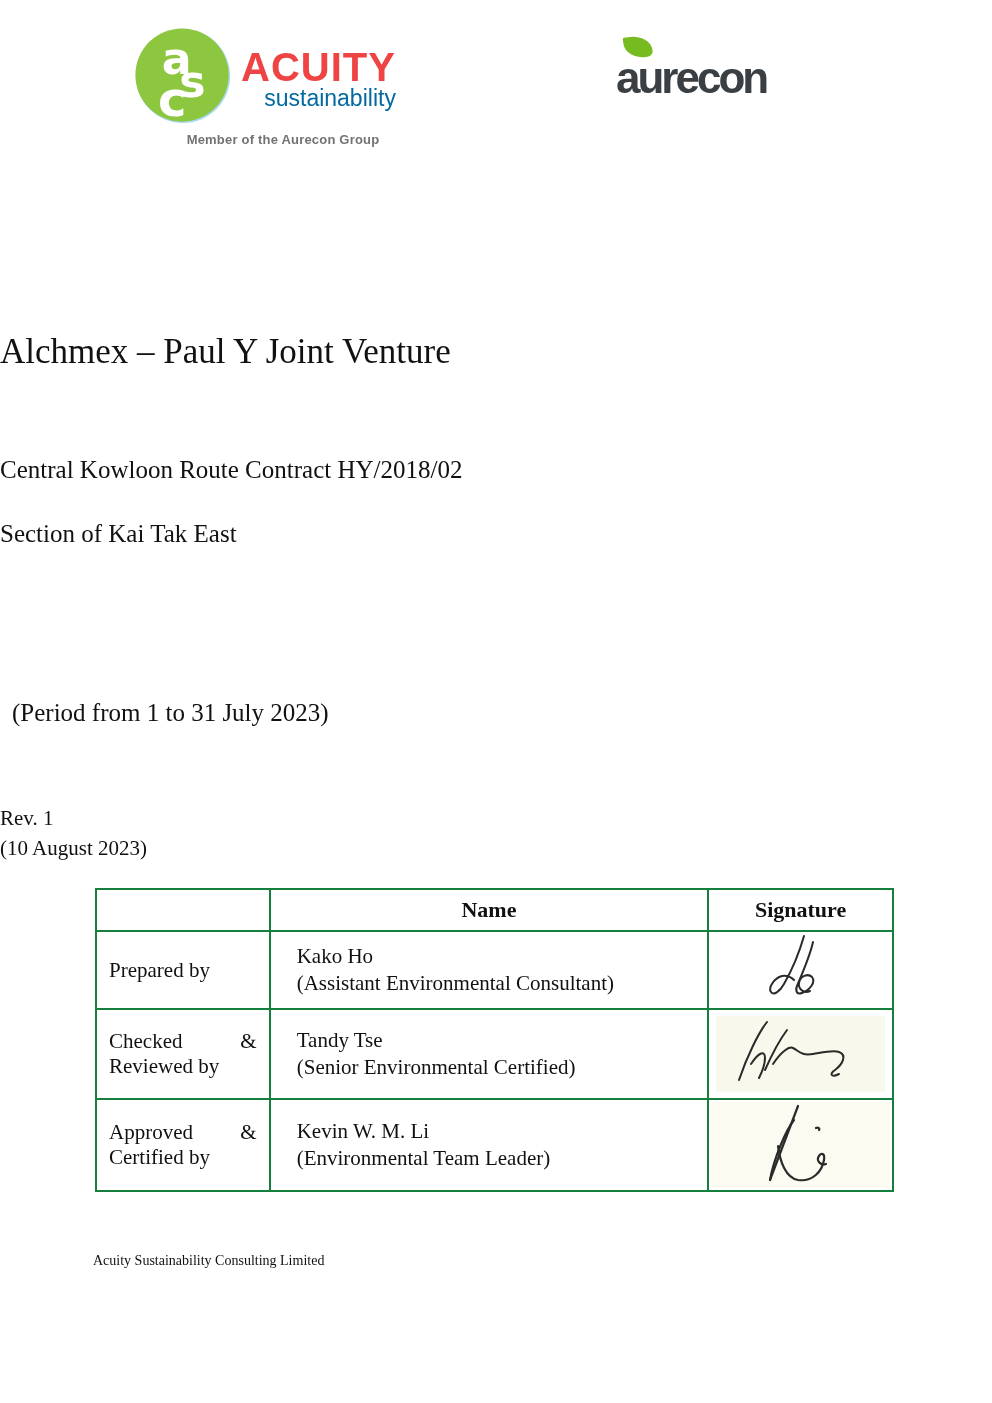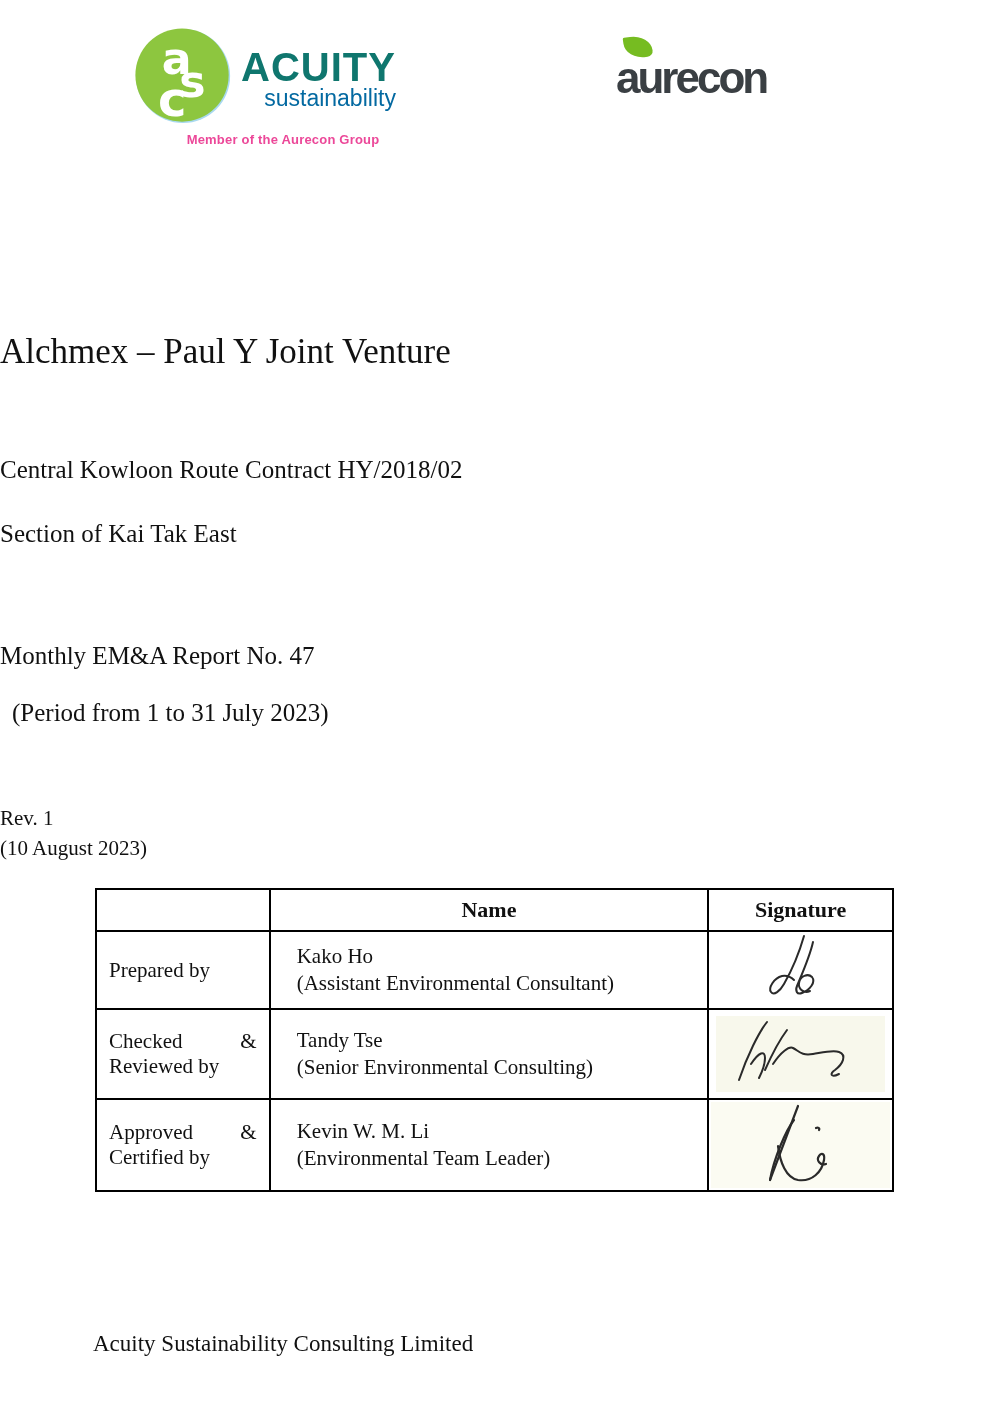--- a/index.html
+++ b/index.html
@@ -39,70 +39,69 @@
   .doc-title   { top:332px; font-size:35px; }
   .subtitle-1  { top:456px; font-size:25px; }
   .subtitle-2  { top:520px; font-size:25px; }
   .report-no   { top:642px; font-size:25px; }
   .report-period { top:699px; font-size:25px;padding-left:12px; }
   .rev-line    { top:806px; font-size:21px; }
   .rev-date    { top:836px; font-size:21px; }
 
   
   .signoff { position:absolute; left:95px; top:888px; width:799px; border-collapse:collapse; }
-  .signoff td, .signoff th { border:2px solid #000000; vertical-align:middle; }
+  .signoff td, .signoff th { border:2px solid #15803d; vertical-align:middle; }
   .signoff .col-role { width:174px; }
   .signoff .col-name { width:440px; }
   .signoff .col-sig  { width:185px; }
   .signoff thead th { height:42px; font-size:22px; font-weight:bold; text-align:center; }
   .row-1 td { height:78px; }
   .row-2 td { height:90px;margin-left:24px; }
   .row-3 td { height:90px; }
   .role-cell { padding:0 12px; font-size:21px; }
   .role-justify { display:flex; justify-content:space-between; }
   .name-cell { padding:4px 26px; font-size:21px; line-height:27px; }
   .sig-cell { text-align:center; padding:0; position:relative; }
   .sig-bg { position:absolute; left:7px; right:7px; top:6px; bottom:6px; background:#f8f8ec; }
   .sig-bg.full { left:2px; right:2px; top:2px; bottom:2px; background:#fbfbf2; }
   .sig-svg { position:relative; }
 
   
-  .footer-company { position:absolute; left:93px; top:1331px; font-size:23px; }
+  .footer-company { position:absolute; left:93px; top:1253px; font-size:14px; }
 </style>
 </head>
 <body>
 
 <div class="page">
 
   <div class="acuity-logo">
     <div class="acuity-top">
       <svg class="acuity-mark" viewBox="0 0 104 104">
         <circle cx="52" cy="52" r="49" fill="#a8d9ef"></circle>
         <circle cx="51" cy="51" r="48.5" fill="#8dc63f"></circle>
         <text x="30" y="50" font-family="DejaVu Sans, sans-serif" font-weight="bold" font-size="46" fill="#ffffff">a</text>
         <text x="48" y="74" font-family="DejaVu Sans, sans-serif" font-weight="bold" font-size="46" fill="#ffffff">s</text>
         <text x="26" y="94" font-family="DejaVu Sans, sans-serif" font-weight="bold" font-size="50" fill="#ffffff">c</text>
       </svg>
       <div class="acuity-words">
-        <div class="acuity-name" style="color:#0f766e">ACUITY</div>
+        <div class="acuity-name" style="color:#ef4444">ACUITY</div>
         <div class="acuity-sub" style="color:#0369a1">sustainability</div>
       </div>
     </div>
-    <div class="acuity-tagline" style="color:#ec4899">Member of the Aurecon Group</div>
+    <div class="acuity-tagline" style="color:#737373">Member of the Aurecon Group</div>
   </div>
 
   <div class="aurecon-logo">
     <div class="aurecon-leaf" style="background:#76bc21"></div>
     <div class="aurecon-word" style="color:#3a3f43">aurecon</div>
   </div>
 
   <div class="cline doc-title">Alchmex – Paul Y Joint Venture</div>
   <div class="cline subtitle-1">Central Kowloon Route Contract HY/2018/02</div>
   <div class="cline subtitle-2">Section of Kai Tak East</div>
-  <div class="cline report-no">Monthly EM&amp;A Report No. 47</div>
   <div class="cline report-period">(Period from 1 to 31 July 2023)</div>
   <div class="cline rev-line">Rev. 1</div>
   <div class="cline rev-date">(10 August 2023)</div>
 
   <table class="signoff">
     <thead>
       <tr>
         <th class="col-role"></th>
         <th class="col-name">Name</th>
         <th class="col-sig">Signature</th>
@@ -129,21 +128,21 @@
       <tr class="row-2">
         <td class="role-cell">
           <div class="role-justify">
             <span>Checked</span>
             <span>&amp;</span>
           </div>
           <div>Reviewed by</div>
         </td>
         <td class="name-cell">
           <div>Tandy Tse</div>
-          <div>(Senior Environmental Consulting)</div>
+          <div>(Senior Environmental Certified)</div>
         </td>
         <td class="sig-cell">
           <span class="sig-bg"></span>
           <svg class="sig-svg" width="160" height="80" viewBox="0 0 160 80">
             <g fill="none" stroke="#2a2a2a" stroke-width="2" stroke-linecap="round">
               <path d="M18 68 C26 44 38 20 46 10"></path>
               <path d="M30 52 C38 40 44 38 44 46 C44 54 40 62 38 66"></path>
               <path d="M44 58 C52 40 60 26 66 18"></path>
               <path d="M52 52 C60 40 68 34 72 36 C78 39 80 44 92 42 C104 40 112 38 118 40 C126 43 122 52 114 58 C108 62 110 66 118 62"></path>
             </g>

